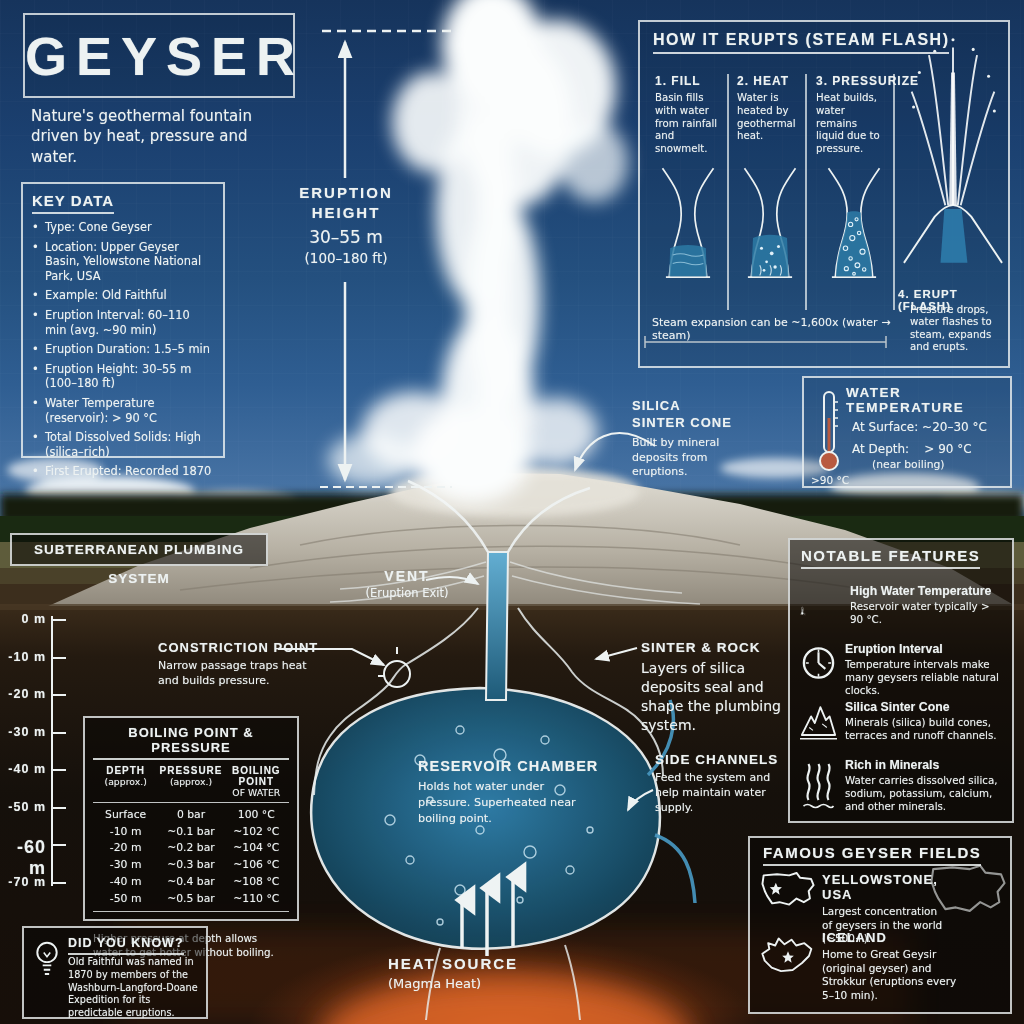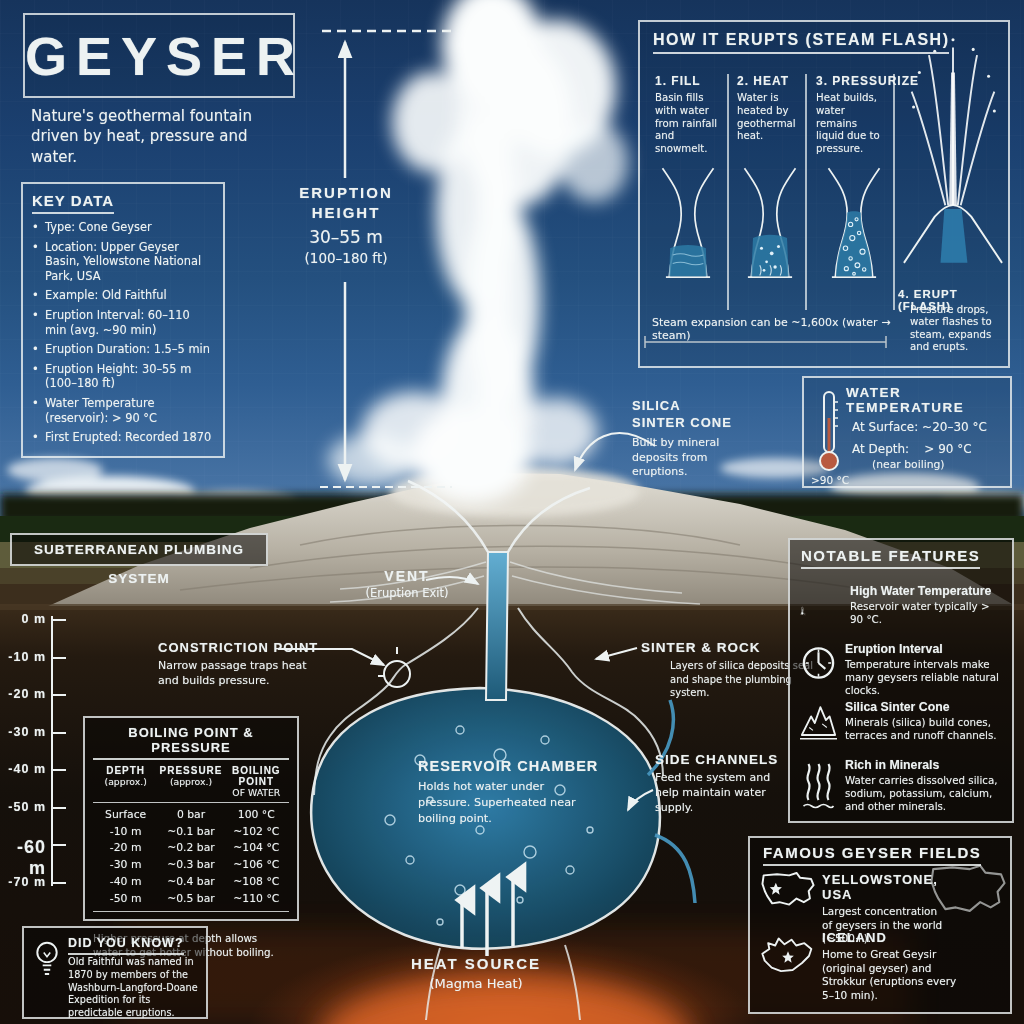--- a/index.html
+++ b/index.html
@@ -190,20 +190,21 @@
   <div class="box" style="left:21px;top:182px;width:204px;height:276px;padding:7px 9px;">
     <div class="hdr chalk u" style="font-size:15px;">KEY DATA</div>
     <ul class="kd chalk">
       <li>Type: Cone Geyser</li>
       <li>Location: Upper Geyser Basin, Yellowstone National Park, USA</li>
       <li>Example: Old Faithful</li>
       <li>Eruption Interval: 60–110 min (avg. ~90 min)</li>
       <li>Eruption Duration: 1.5–5 min</li>
       <li>Eruption Height: 30–55 m (100–180 ft)</li>
       <li>Water Temperature (reservoir): &gt; 90 °C</li>
+      <li>Total Dissolved Solids: High (silica–rich)</li>
       <li>First Erupted: Recorded 1870</li>
     </ul>
   </div>
 
   <div class="abs chalk" style="left:265px;top:184px;width:162px;text-align:center;">
     <div class="hdr" style="font-size:15px;letter-spacing:2px;">ERUPTION</div>
     <div class="hdr" style="font-size:15px;letter-spacing:2px;margin-top:3px;">HEIGHT</div>
     <div style="font-size:17px;margin-top:6px;">30–55 m</div>
     <div style="font-size:13.5px;margin-top:3px;">(100–180 ft)</div>
   </div>
@@ -379,21 +380,21 @@
     <div class="chalk" style="border-top:1.5px solid rgba(237,242,242,.8);margin-top:4px;padding-top:20px;font-size:10.3px;line-height:1.3;">Higher pressure at depth allows water to get hotter without boiling.</div>
   </div>
 
   <div class="abs chalk" style="left:418px;top:758px;width:190px;">
     <div class="hdr" style="font-size:14.5px;letter-spacing:1px;">RESERVOIR CHAMBER</div>
     <div style="font-size:11.3px;line-height:1.4;margin-top:5px;width:165px;">Holds hot water under pressure. Superheated near boiling point.</div>
   </div>
 
   <div class="abs chalk" style="left:641px;top:640px;width:160px;">
     <div class="hdr" style="font-size:13.5px;letter-spacing:1px;">SINTER &amp; ROCK</div>
-    <div style="font-size:10px;line-height:1.35;margin-top:4px;width:145px;margin-left:29px;">Layers of silica deposits seal and shape the plumbing system.</div>
+    <div style="font-size:14px;line-height:1.35;margin-top:4px;width:145px;">Layers of silica deposits seal and shape the plumbing system.</div>
   </div>
 
   <div class="abs chalk" style="left:655px;top:752px;width:140px;">
     <div class="hdr" style="font-size:13.5px;letter-spacing:1px;">SIDE CHANNELS</div>
     <div style="font-size:11px;line-height:1.35;margin-top:4px;width:120px;">Feed the system and help maintain water supply.</div>
   </div>
 
   <div class="box darkbox" style="left:788px;top:538px;width:226px;height:285px;">
     <div class="abs hdr chalk u" style="left:11px;top:7px;font-size:15px;letter-spacing:1.5px;">NOTABLE FEATURES</div>
 
@@ -479,18 +480,18 @@
   <div class="box darkbox" style="left:22px;top:926px;width:186px;height:93px;">
     <svg class="abs" style="left:9px;top:12px;" width="28" height="40" viewBox="0 0 26 36">
       <circle cx="13" cy="11" r="9" stroke="#edf2f2" stroke-width="1.8" fill="none"></circle>
       <path d="M10,11 L13,15 L16,11" stroke="#edf2f2" stroke-width="1.4" fill="none"></path>
       <path d="M9,23 h8 M10,27 h6 M11,31 h4" stroke="#edf2f2" stroke-width="1.8"></path>
     </svg>
     <div class="abs hdr chalk u" style="left:44px;top:8px;font-size:12.5px;">DID YOU KNOW?</div>
     <div class="abs chalk" style="left:44px;top:28px;width:132px;font-size:9.7px;line-height:1.32;">Old Faithful was named in 1870 by members of the Washburn-Langford-Doane Expedition for its predictable eruptions.</div>
   </div>
 
-  <div class="abs chalk" style="left:376px;top:955px;width:200px;text-align:center;">
+  <div class="abs chalk" style="left:388px;top:955px;width:200px;text-align:left;">
     <div class="hdr" style="font-size:15px;letter-spacing:2px;">HEAT SOURCE</div>
     <div style="font-size:13px;margin-top:4px;">(Magma Heat)</div>
   </div>
 
 </div>
 
 </body></html>

